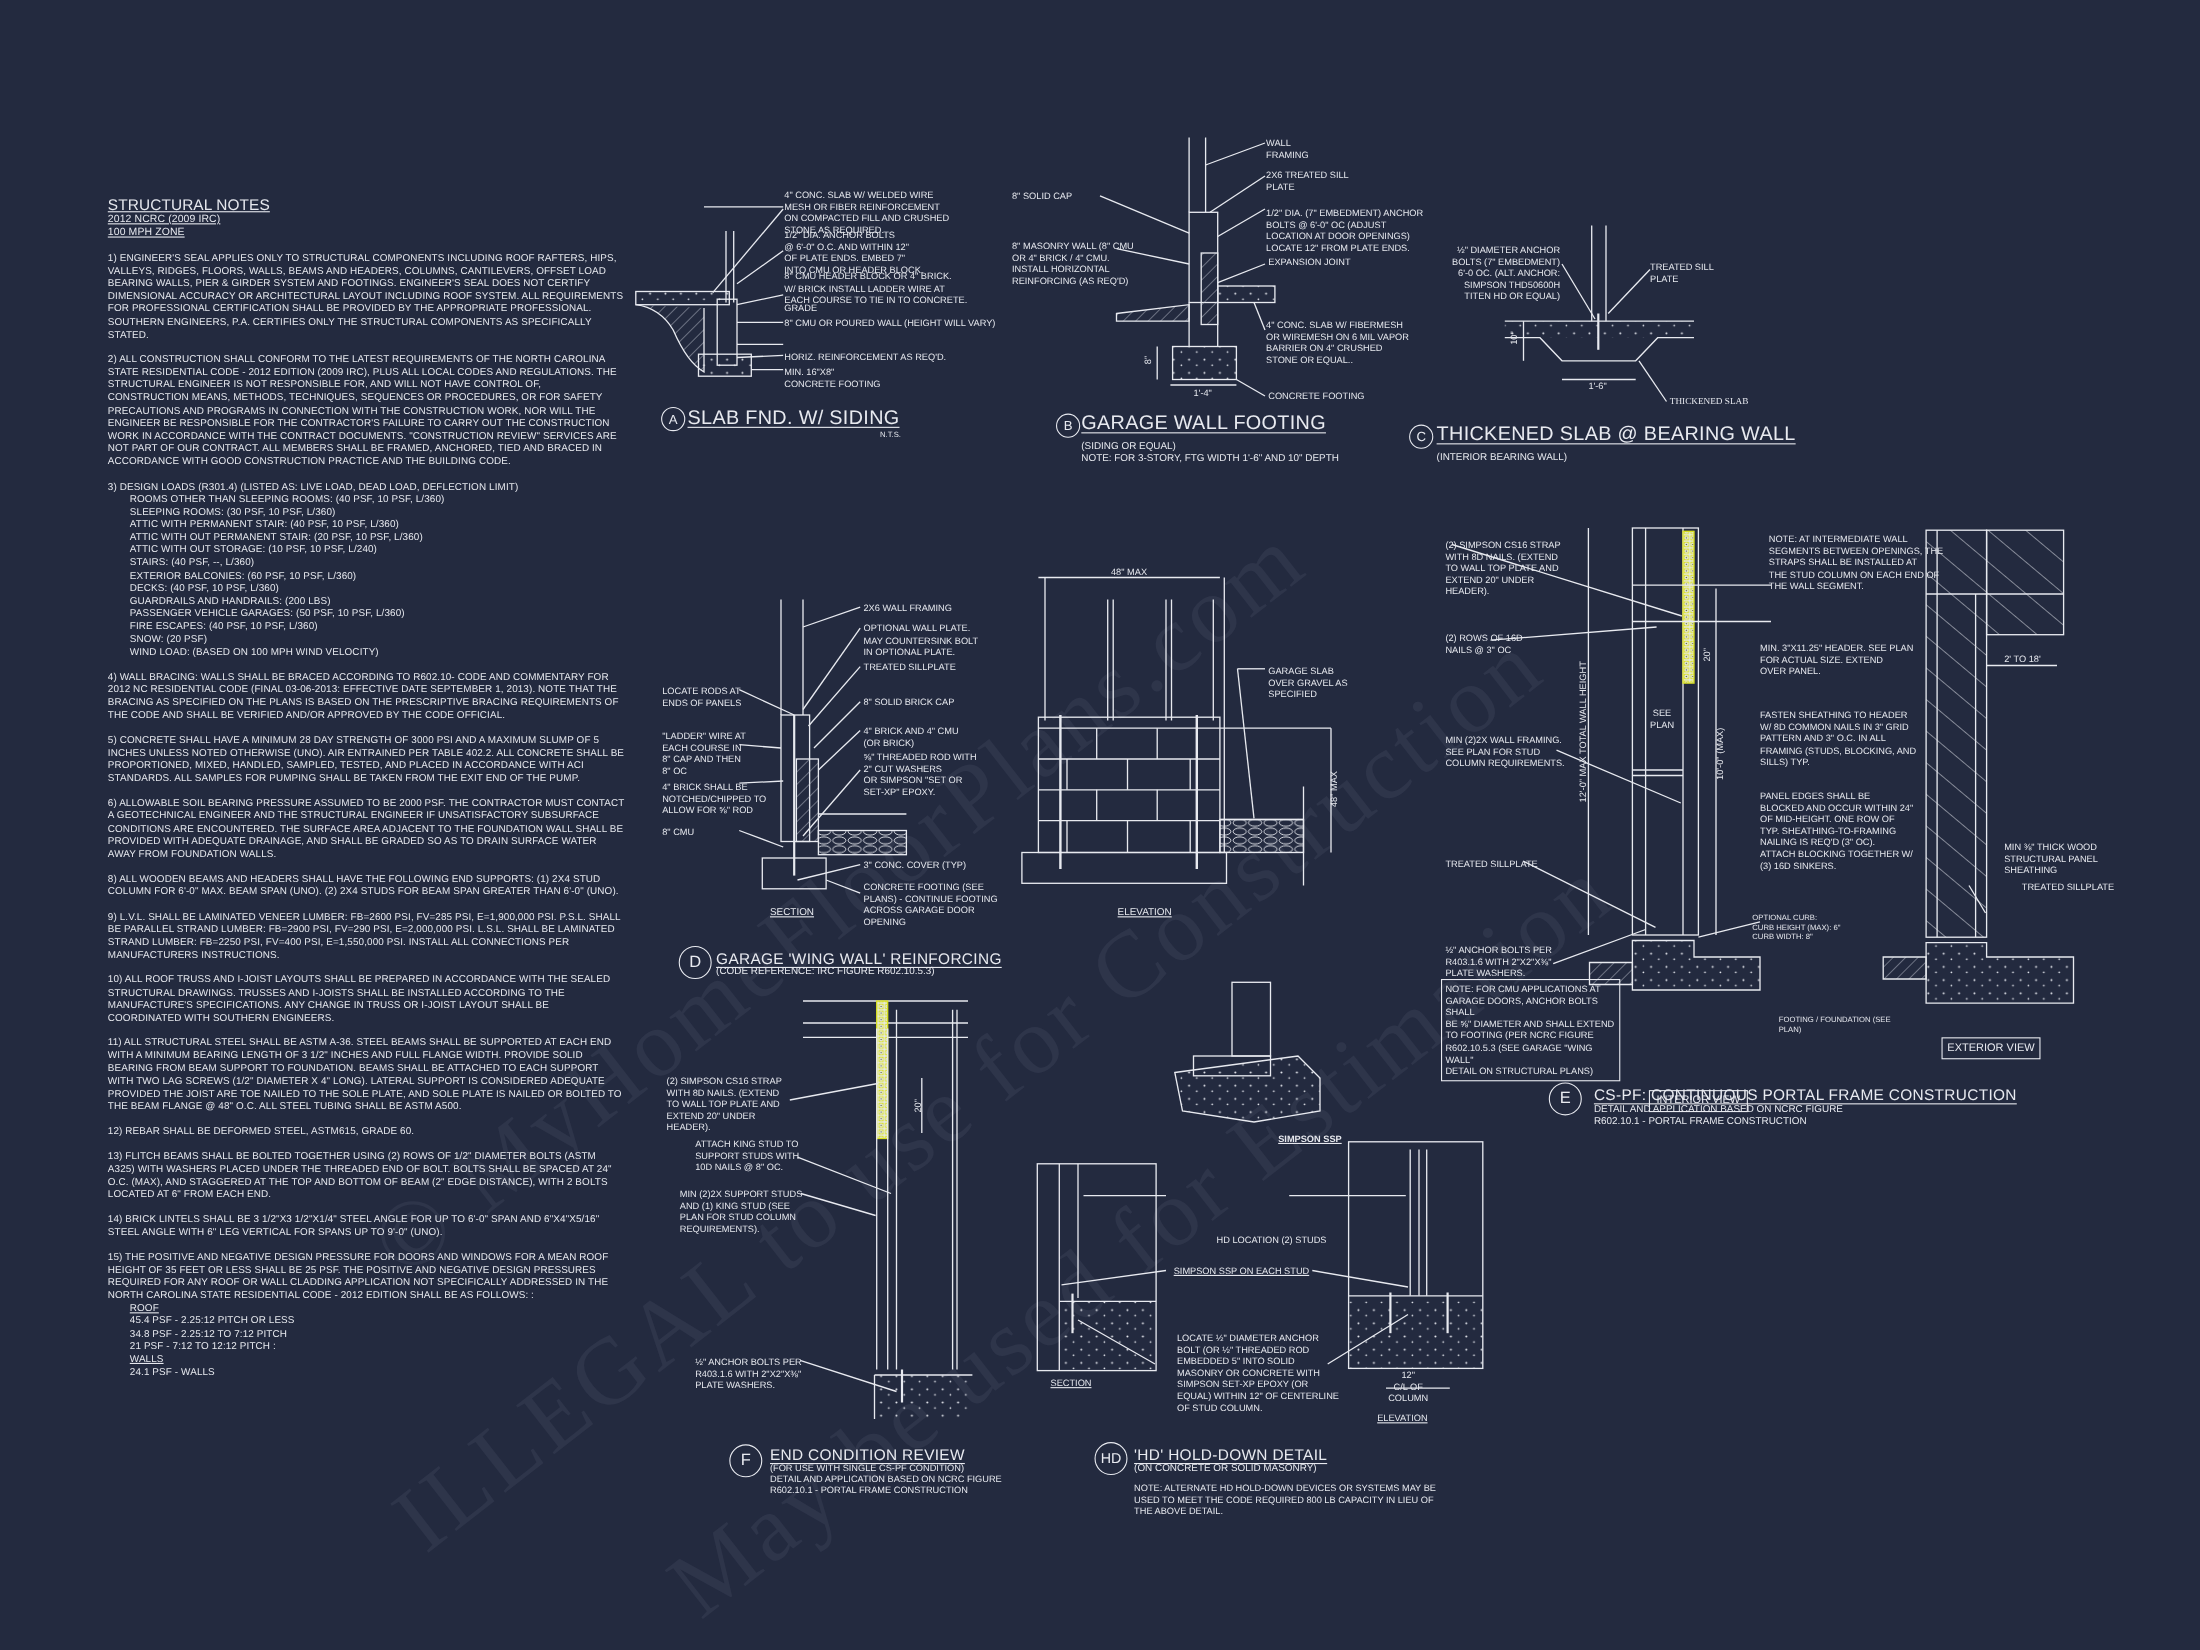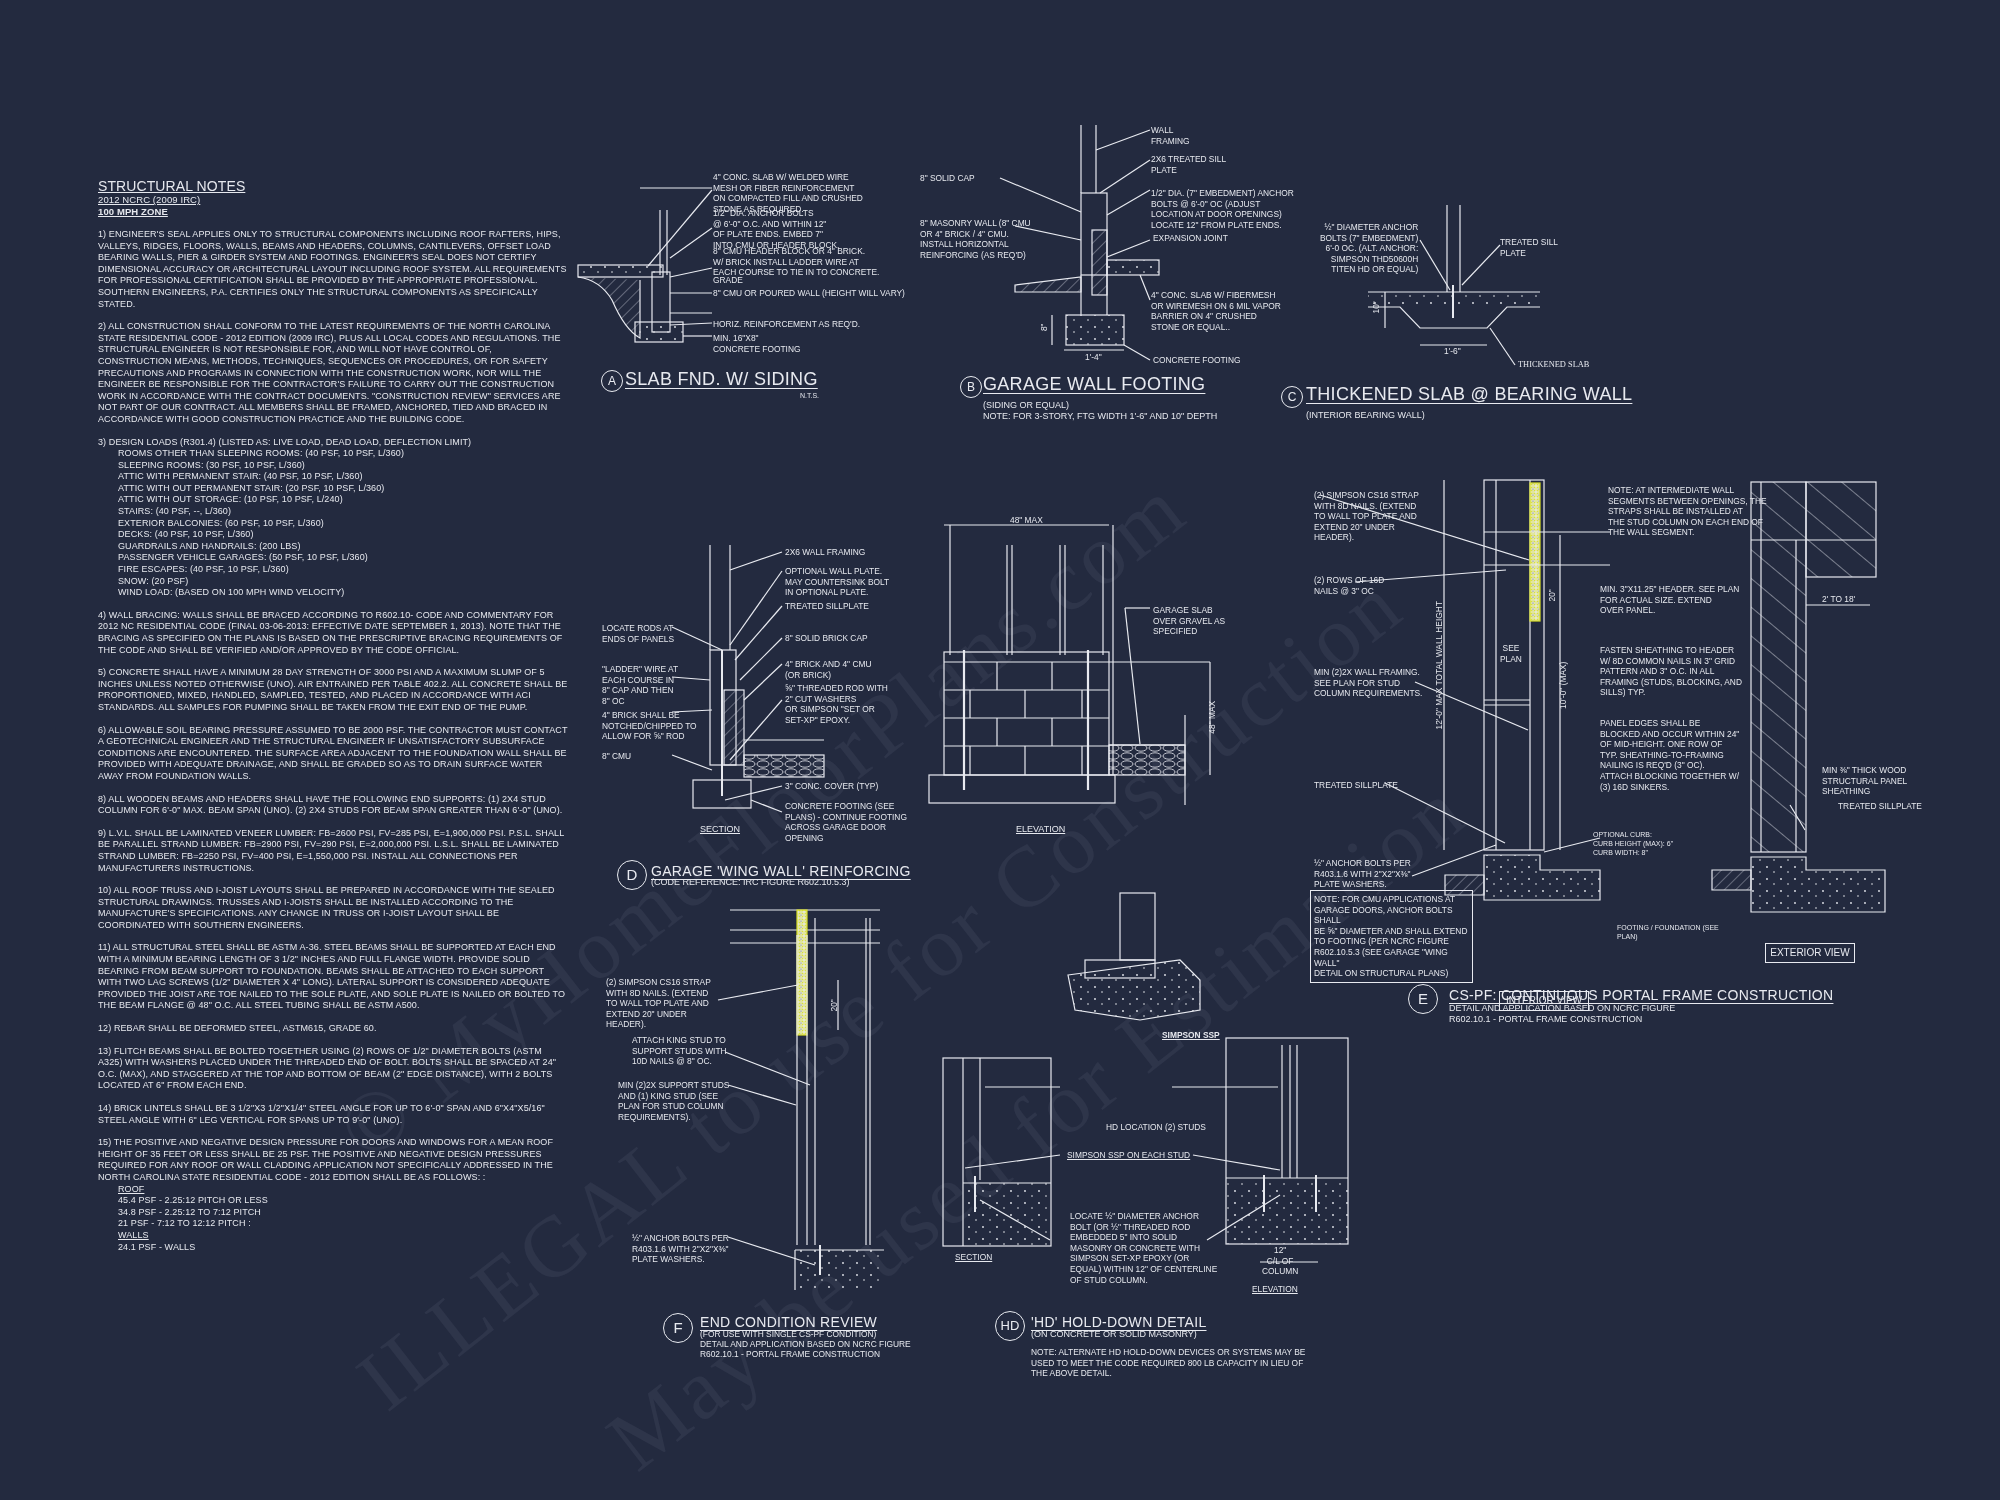--- a/index.html
+++ b/index.html
@@ -31,21 +31,21 @@
 
 <div class="sheet">
 
   <div class="wm" style="left:380px;top:1080px;transform:rotate(-38deg);">© MyHomeFloorPlans.com</div>
   <div class="wm" style="left:400px;top:1330px;transform:rotate(-38deg);">ILLEGAL to use for Construction</div>
   <div class="wm" style="left:650px;top:1390px;transform:rotate(-38deg);">May be used for Estimation</div>
 
   <div class="notes">
     <div class="t1">STRUCTURAL NOTES</div>
     <div class="t2">2012 NCRC (2009 IRC)</div>
-    <div class="t2" style="margin-bottom:11px;font-weight:bold;">100 mph ZONE</div>
+    <div class="t2" style="margin-bottom:11px;">100 mph ZONE</div>
     <p>1) ENGINEER'S SEAL APPLIES ONLY TO STRUCTURAL COMPONENTS INCLUDING ROOF RAFTERS, HIPS, VALLEYS, RIDGES, FLOORS, WALLS, BEAMS AND HEADERS, COLUMNS, CANTILEVERS, OFFSET LOAD BEARING WALLS, PIER &amp; GIRDER SYSTEM AND FOOTINGS. ENGINEER'S SEAL DOES NOT CERTIFY DIMENSIONAL ACCURACY OR ARCHITECTURAL LAYOUT INCLUDING ROOF SYSTEM. ALL REQUIREMENTS FOR PROFESSIONAL CERTIFICATION SHALL BE PROVIDED BY THE APPROPRIATE PROFESSIONAL. SOUTHERN ENGINEERS, P.A. CERTIFIES ONLY THE STRUCTURAL COMPONENTS AS SPECIFICALLY STATED.</p>
     <p>2) ALL CONSTRUCTION SHALL CONFORM TO THE LATEST REQUIREMENTS OF THE NORTH CAROLINA STATE RESIDENTIAL CODE - 2012 EDITION (2009 IRC), PLUS ALL LOCAL CODES AND REGULATIONS. THE STRUCTURAL ENGINEER IS NOT RESPONSIBLE FOR, AND WILL NOT HAVE CONTROL OF, CONSTRUCTION MEANS, METHODS, TECHNIQUES, SEQUENCES OR PROCEDURES, OR FOR SAFETY PRECAUTIONS AND PROGRAMS IN CONNECTION WITH THE CONSTRUCTION WORK, NOR WILL THE ENGINEER BE RESPONSIBLE FOR THE CONTRACTOR'S FAILURE TO CARRY OUT THE CONSTRUCTION WORK IN ACCORDANCE WITH THE CONTRACT DOCUMENTS. "CONSTRUCTION REVIEW" SERVICES ARE NOT PART OF OUR CONTRACT. ALL MEMBERS SHALL BE FRAMED, ANCHORED, TIED AND BRACED IN ACCORDANCE WITH GOOD CONSTRUCTION PRACTICE AND THE BUILDING CODE.</p>
     <div>3) DESIGN LOADS (R301.4) (LISTED AS: LIVE LOAD, DEAD LOAD, DEFLECTION LIMIT)</div>
     <div style="margin-bottom:11px;">
       <span class="ln">ROOMS OTHER THAN SLEEPING ROOMS: (40 PSF, 10 PSF, L/360)</span>
       <span class="ln">SLEEPING ROOMS: (30 PSF, 10 PSF, L/360)</span>
       <span class="ln">ATTIC WITH PERMANENT STAIR: (40 PSF, 10 PSF, L/360)</span>
       <span class="ln">ATTIC WITH OUT PERMANENT STAIR: (20 PSF, 10 PSF, L/360)</span>
       <span class="ln">ATTIC WITH OUT STORAGE: (10 PSF, 10 PSF, L/240)</span>
       <span class="ln">STAIRS: (40 PSF, --, L/360)</span>

